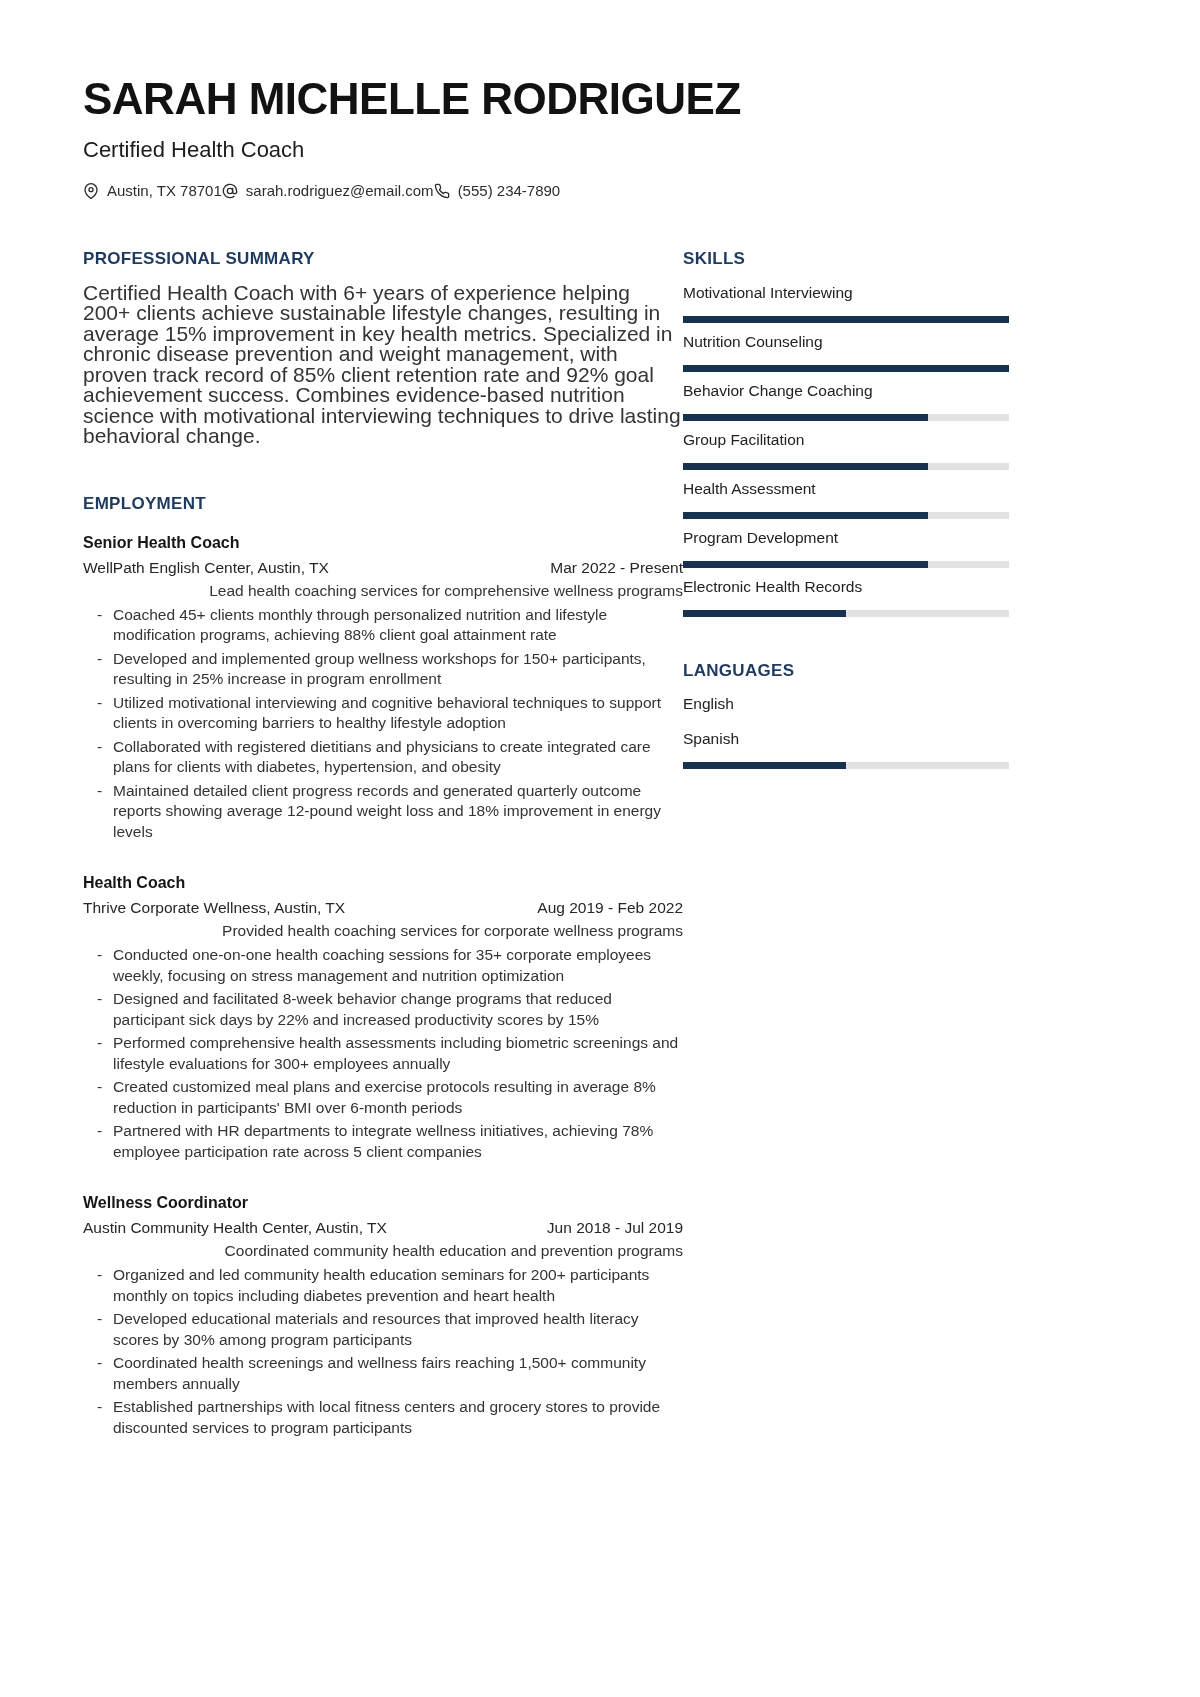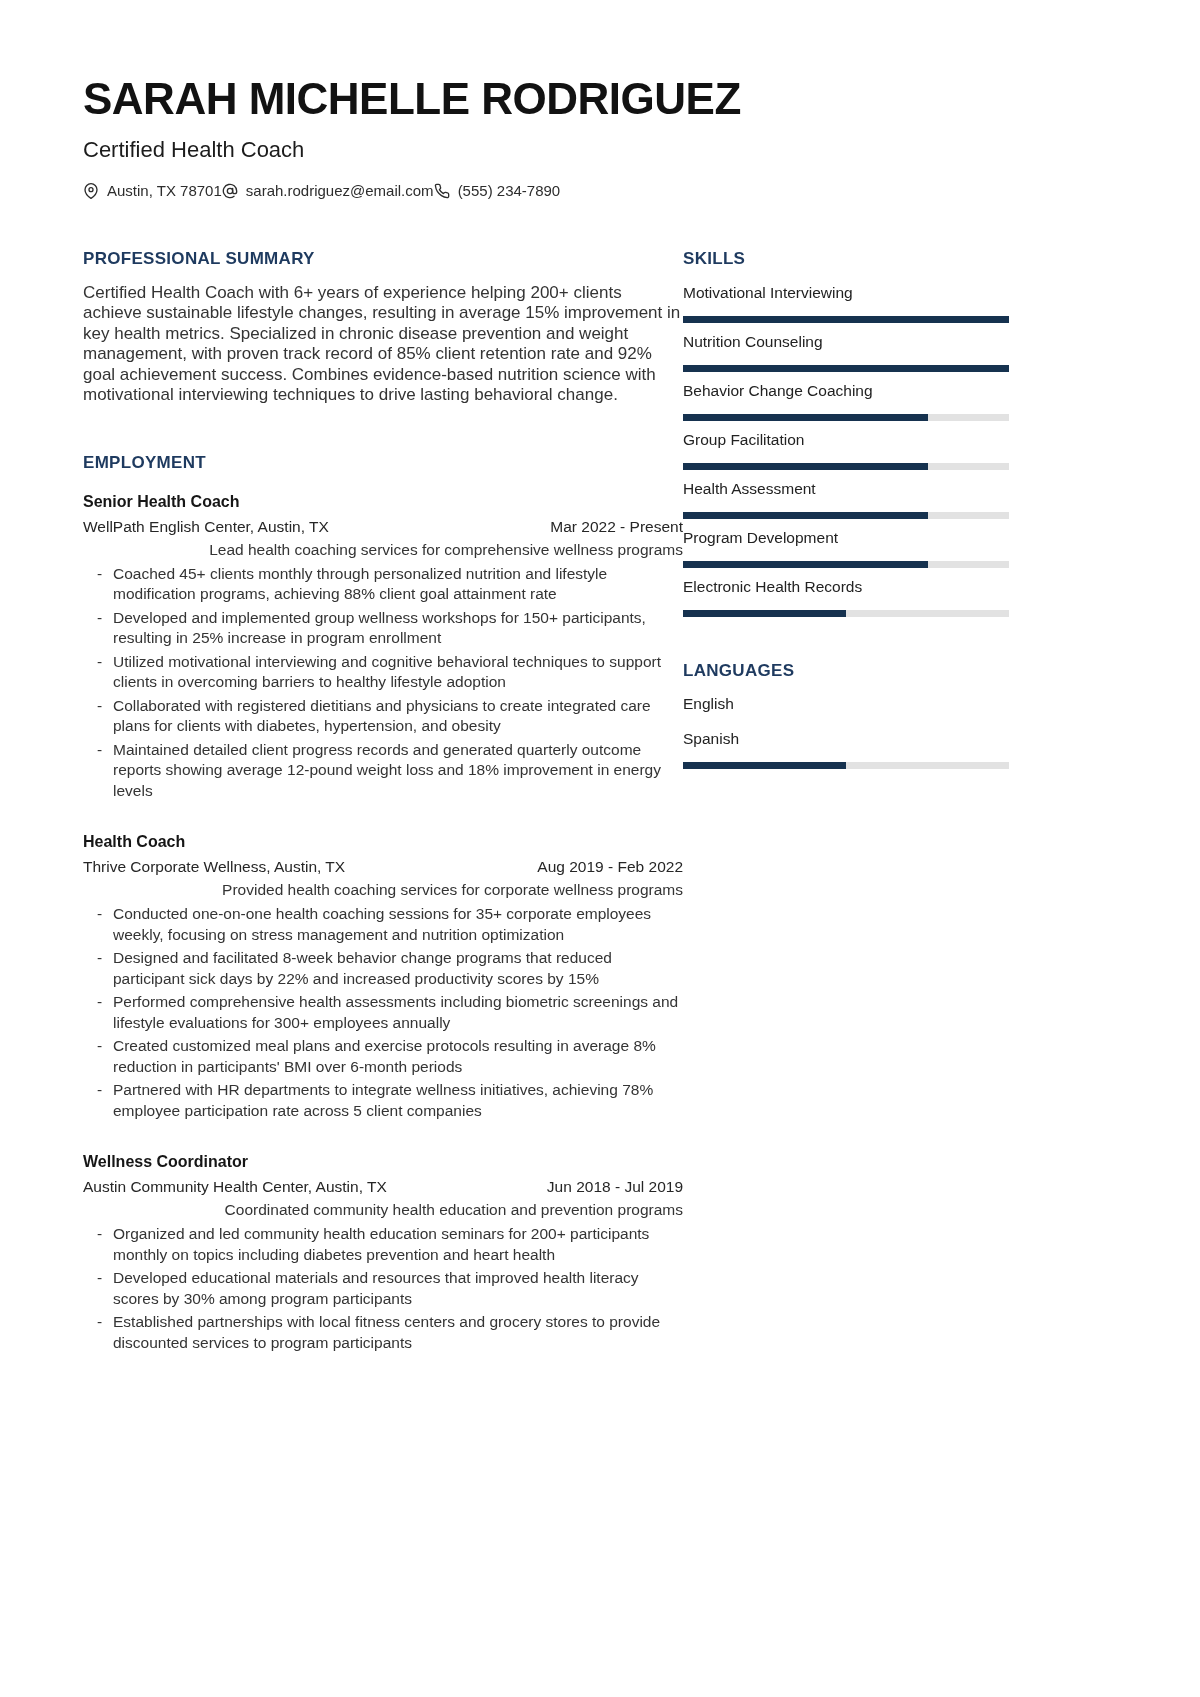--- a/index.html
+++ b/index.html
@@ -60,21 +60,21 @@
   h2.section-heading {
     font-size: 17px;
     font-weight: 700;
     letter-spacing: 0.3px;
     color: var(--accent, #1e3a5f);
     margin-bottom: 13px;
     line-height: 1.2;
   }
   
   .summary-text {
-    font-size: 17px;
+    font-size: 21px;
     line-height: 20.5px;
     color: #343434;
   }
   
   .employment-section { margin-top: 47px; }
   .job { margin-top: 18px; }
   .job + .job { margin-top: 30px; }
   .job-role {
     font-size: 16px;
     font-weight: 700;
@@ -211,20 +211,21 @@
   <article class="job">
     <h3 class="job-role">Wellness Coordinator</h3>
     <div class="job-meta">
       <span class="job-company">Austin Community Health Center, Austin, TX</span>
       <span class="job-dates">Jun 2018 - Jul 2019</span>
     </div>
     <p class="job-desc">Coordinated community health education and prevention programs</p>
     <ul class="job-bullets">
                 <li>Organized and led community health education seminars for 200+ participants monthly on topics including diabetes prevention and heart health</li>
                 <li>Developed educational materials and resources that improved health literacy scores by 30% among program participants</li>
+                <li>Coordinated health screenings and wellness fairs reaching 1,500+ community members annually</li>
                 <li>Established partnerships with local fitness centers and grocery stores to provide discounted services to program participants</li>
               </ul>
   </article>
 </div>
       </section>
     </main>
 
     <aside class="right-col">
       <section class="skills-section">
         <h2 class="section-heading">SKILLS</h2>

